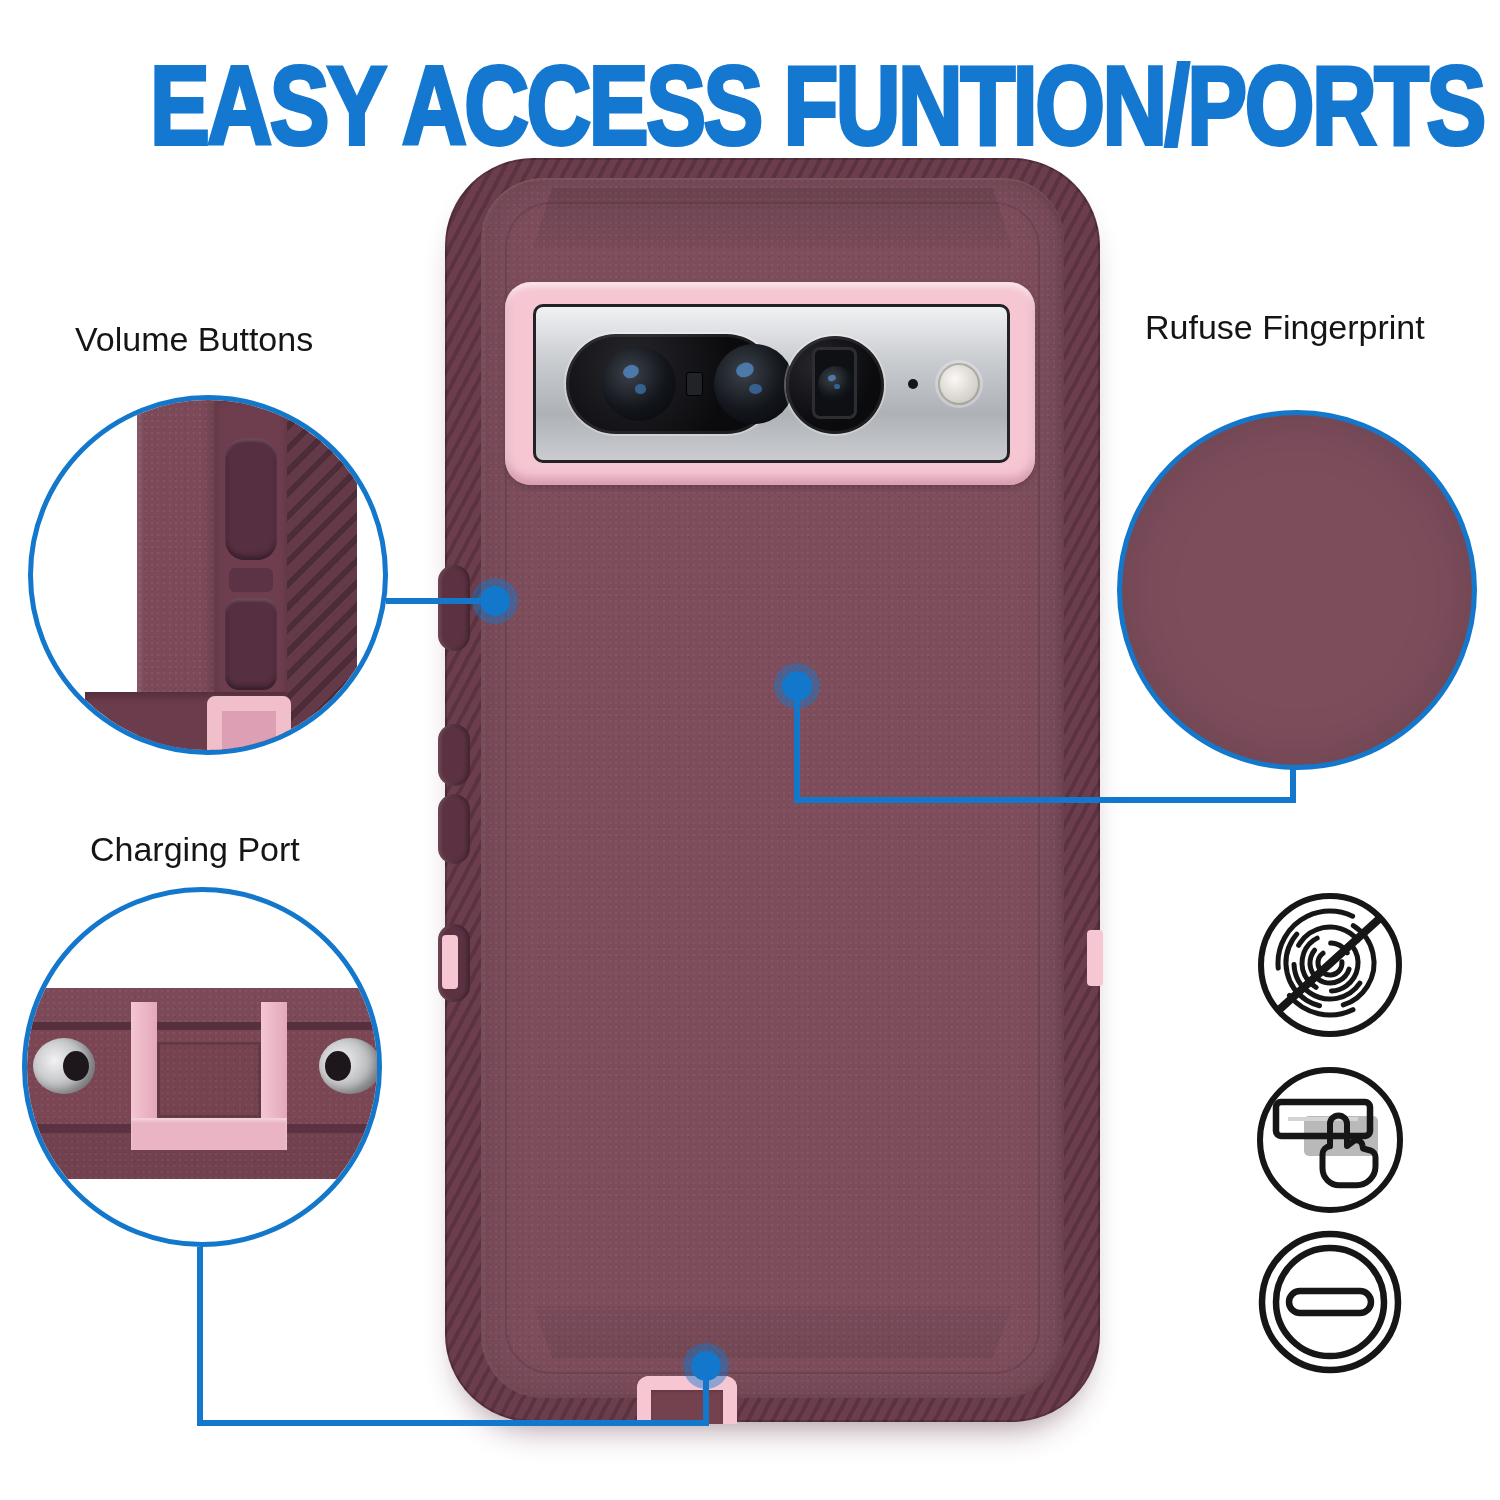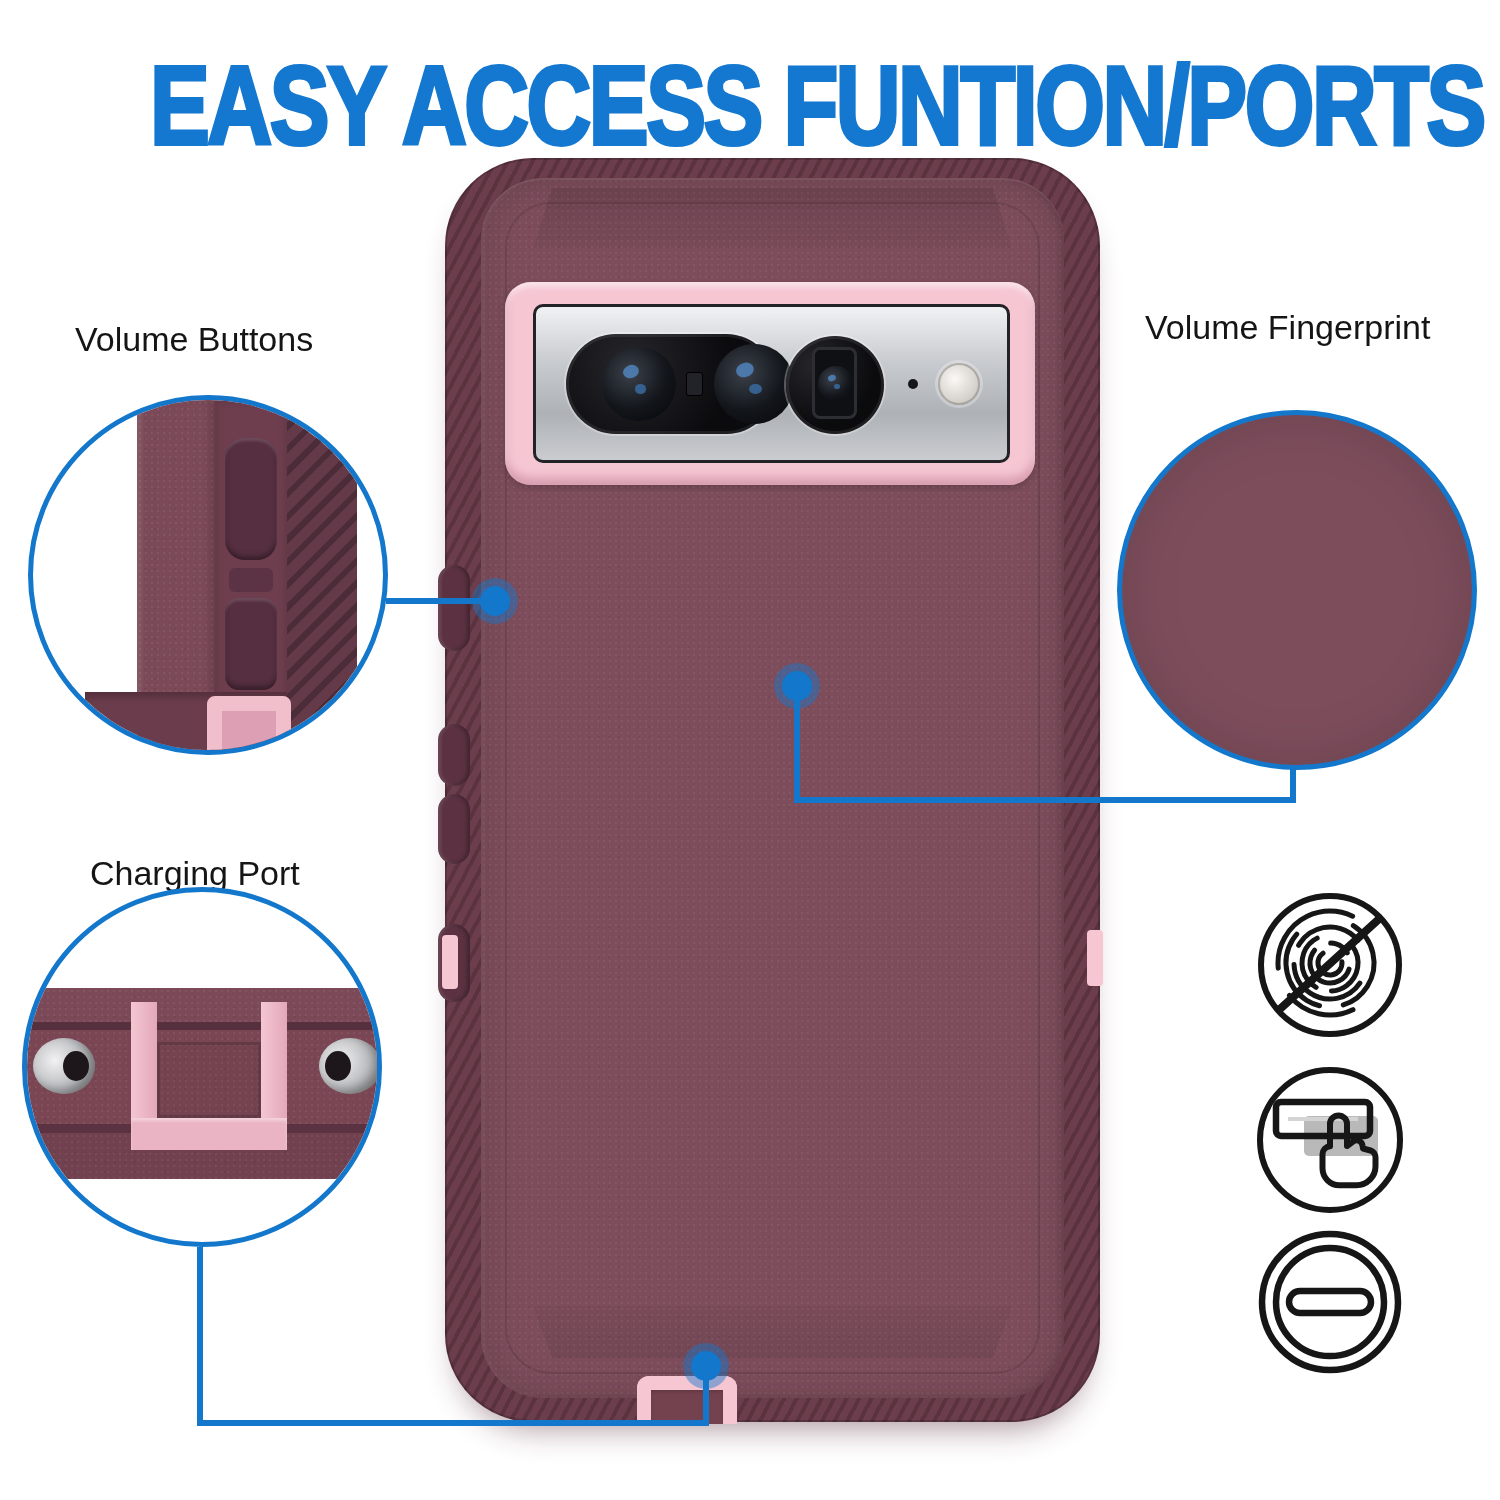--- a/index.html
+++ b/index.html
@@ -71,21 +71,21 @@
     background:radial-gradient(circle at 40% 38%,#fbf9f6,#d9d5d0 55%,#bfbab3);
     box-shadow:inset 0 0 0 2px rgba(130,125,120,.5), 0 0 0 3px rgba(255,255,255,.28);}
 
   .port-flap{position:absolute;left:192px;bottom:-2px;width:100px;height:48px;box-sizing:border-box;
     border:14px solid var(--accent-pink);border-bottom:none;border-radius:12px 12px 0 0;
     background:#74424f;box-shadow:inset 0 2px 3px rgba(0,0,0,.15);}
 
   
   .label{position:absolute;font-size:34px;color:var(--label-ink);white-space:nowrap;}
   .label-volume{left:75px;top:320px;}
-  .label-charging{left:90px;top:830px;margin-top:24px;}
+  .label-charging{left:90px;top:830px;}
   .label-fingerprint{left:1145px;top:308px;}
 
   
   .callout{position:absolute;width:360px;height:360px;border-radius:50%;box-sizing:border-box;
     border:5px solid var(--accent-blue);background:#fff;overflow:hidden;}
   .callout-volume{left:28px;top:395px;}
   .callout-charging{left:22px;top:887px;}
   .callout-fingerprint{left:1117px;top:410px;background-color:var(--case-maroon);
     box-shadow:inset 0 0 60px rgba(0,0,0,.12);}
 
@@ -192,21 +192,21 @@
       <circle class="dot-core" cx="797" cy="686" r="15"></circle>
     </g>
     <g>
       <circle class="dot-soft" cx="706" cy="1366" r="23"></circle>
       <circle class="dot-core" cx="706" cy="1366" r="15"></circle>
     </g>
   </svg>
 
   <div class="label label-volume">Volume Buttons</div>
   <div class="label label-charging">Charging Port</div>
-  <div class="label label-fingerprint">Volume Fingerprint</div>
+  <div class="label label-fingerprint">Rufuse Fingerprint</div>
 
   <div class="callout callout-volume">
     <div class="vol-back speckle"></div>
     <div class="vol-btncol"></div>
     <div class="vol-tex"></div>
     <div class="vbtn vbtn1"></div>
     <div class="vbtn-sep" style="position:absolute;"></div>
     <div class="vbtn vbtn2"></div>
     <div class="vol-block"></div>
     <div class="vol-port"></div>

